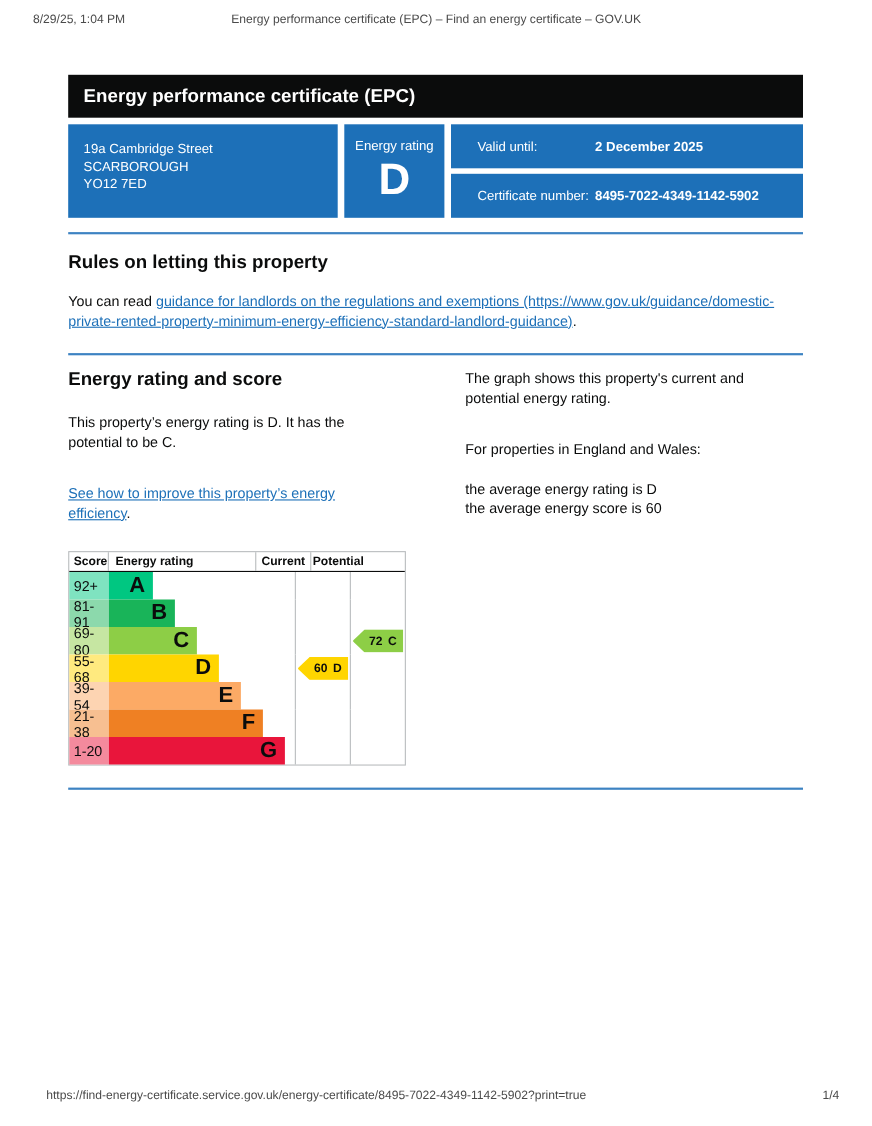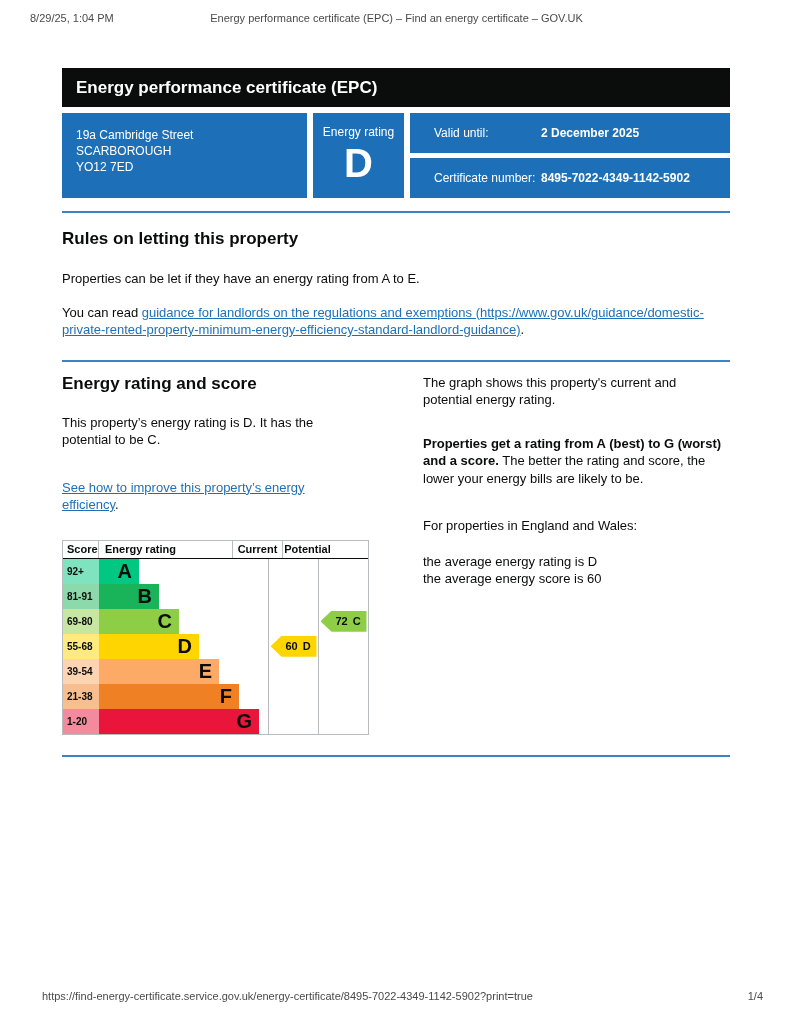--- a/index.html
+++ b/index.html
@@ -61,21 +61,21 @@
 
   
   .epc-table { margin-top:26px; width:307px; border:1px solid #b9bcbe; }
   .epc-header { display:flex; height:18px; align-items:center; border-bottom:1px solid #0b0c0c;
                 font-size:11px; font-weight:bold; }
   .epc-h-score { width:36px; padding-left:4px; border-right:1px solid #b9bcbe; height:100%; display:flex; align-items:center; }
   .epc-h-rating { width:133px; padding-left:6px; }
   .epc-h-current, .epc-h-potential { width:50px; border-left:1px solid #b9bcbe; height:100%;
                 display:flex; align-items:center; justify-content:center; }
   .epc-row { display:flex; height:25px; }
-  .epc-score-cell { width:36px; font-size:10px; font-weight:bold; display:flex; align-items:center; padding-left:4px; }
+  .epc-score-cell { width:36px; font-size:13px; font-weight:normal; display:flex; align-items:center; padding-left:4px; }
   .epc-bar-area { width:169px; }
   .epc-bar { height:25px; display:flex; align-items:center; justify-content:flex-end;
              padding-right:7px; font-size:20px; font-weight:bold; }
   .epc-cur-cell, .epc-pot-cell { width:50px; border-left:1px solid #b9bcbe;
              display:flex; align-items:center; justify-content:center; }
   .epc-arrow { height:21px; width:46px; display:flex; align-items:center; justify-content:center;
                gap:5px; font-size:11px; font-weight:bold; padding-left:9px;
                clip-path:polygon(0 50%, 11px 0, 100% 0, 100% 100%, 11px 100%); }
   .rule-after-chart { margin-top:20px; }
 </style>
@@ -112,21 +112,20 @@
           <span class="vlabel">Certificate number:</span>
           <span class="vvalue">8495-7022-4349-1142-5902</span>
         </div>
       </div>
     </div>
 
 
     <hr class="blue-rule">
 
     <h2 class="section-h">Rules on letting this property</h2>
-    <p class="body-p rules-p1">Properties can be let if they have an energy rating from A to E.</p>
     <p class="body-p rules-p2"><span>You can read </span><a class="gov-link">guidance for landlords on the regulations and exemptions (https://www.gov.uk/guidance/domestic-private-rented-property-minimum-energy-efficiency-standard-landlord-guidance)</a><span>.</span></p>
 
     <hr class="blue-rule" style="margin-top:21px;">
 
     <div class="two-col">
 
       <div class="col-left">
         <h2 class="section-h" style="margin-top:0;">Energy rating and score</h2>
         <p class="body-p intro-p">This property’s energy rating is D. It has the potential to be C.</p>
         <p class="body-p improve-p"><a class="gov-link">See how to improve this property’s energy efficiency</a><span>.</span></p>
@@ -209,21 +208,20 @@
                 <div class="epc-bar" style="background: rgb(233, 21, 59); width: 160px;">G</div>
               </div>
             <div class="epc-cur-cell"></div>
             <div class="epc-pot-cell"></div>
           </div>
         </div>
       </div>
 
       <div class="col-right">
         <p class="body-p graph-p">The graph shows this property's current and potential energy rating.</p>
-        <p class="body-p ratings-p"><b>Properties get a rating from A (best) to G (worst) and a score.</b><span> The better the rating and score, the lower your energy bills are likely to be.</span></p>
         <p class="body-p wales-p">For properties in England and Wales:</p>
         <p class="body-p avg-p"><span>the average energy rating is D</span><br><span>the average energy score is 60</span></p>
       </div>
 
     </div>
 
     <hr class="blue-rule rule-after-chart">
 
   </div>
 

